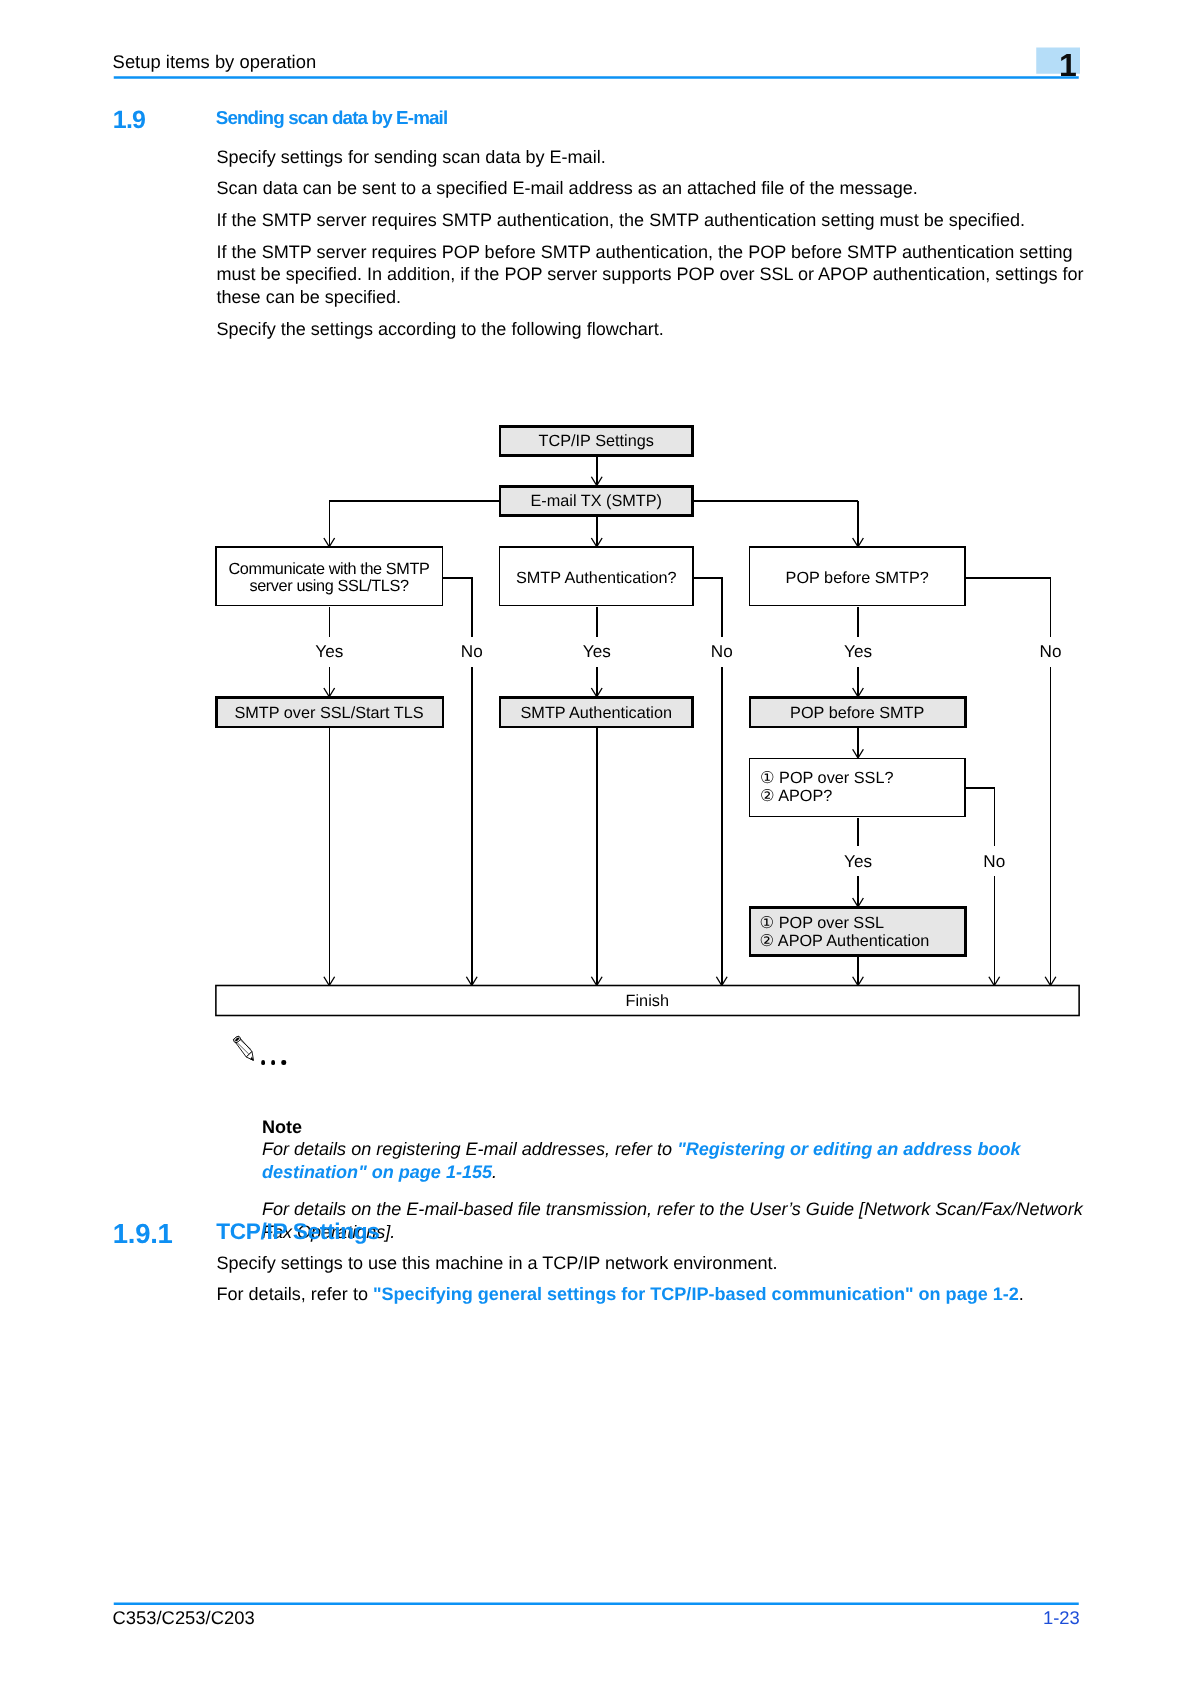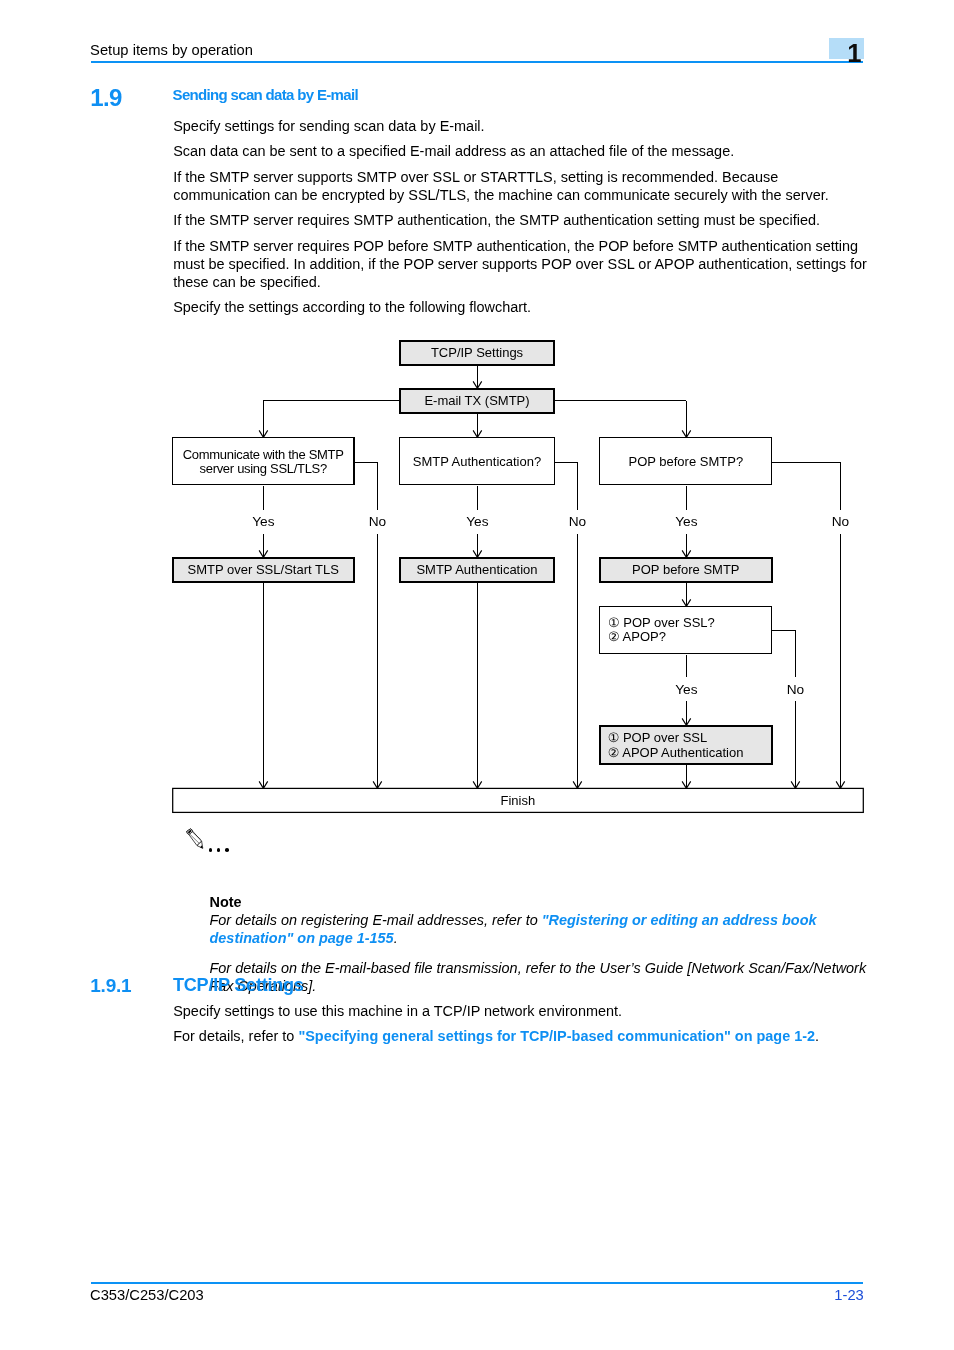--- a/index.html
+++ b/index.html
@@ -7,29 +7,29 @@
   .page{position:relative;width:876px;height:1350px;overflow:hidden;background:#fff;}
   .abs{position:absolute;}
 
   
   #running-title{left:90.1px;top:43.2px;font-size:14.72px;line-height:1;color:#000;}
   #header-rule{left:91px;top:61.4px;width:772.4px;height:1.9px;background:#0c92f5;}
   #chapter-box{left:829.1px;top:37.9px;width:34.9px;height:21.6px;background:#b5ddf8;}
   #chapter-num{left:800px;top:41.1px;width:61.4px;text-align:right;font-size:25.6px;font-weight:bold;color:#0d0d0d;line-height:1;}
 
   
-  #sec-num{left:90.3px;top:85.7px;font-size:24px;font-weight:bold;color:#0e8ff3;line-height:1;letter-spacing:-0.67px;}
+  #sec-num{left:90.3px;top:85.7px;font-size:20px;font-weight:bold;color:#0e8ff3;line-height:1;letter-spacing:-0.67px;}
   #sec-title{left:172.6px;top:86.5px;font-size:15px;font-weight:bold;color:#0e8ff3;line-height:1;letter-spacing:-0.67px;}
 
   
   .body-col{left:173.2px;width:699px;font-size:14.45px;line-height:18px;color:#000;}
   .para{margin:0 0 7.4px 0;}
 
   
-  #sub-num{left:90.3px;top:976.4px;font-size:19px;font-weight:bold;color:#0e8ff3;line-height:1;letter-spacing:-0.25px;text-align:center;}
+  #sub-num{left:90.3px;top:976.4px;font-size:22px;font-weight:bold;color:#0e8ff3;line-height:1;letter-spacing:-0.25px;text-align:center;}
   #sub-title{left:173px;top:976.4px;font-size:18.1px;font-weight:bold;color:#0e8ff3;line-height:1;letter-spacing:-0.25px;}
   .lnk2{color:#0e8ff3;font-weight:bold;}
 
   
   #pencil-icon{left:186.1px;top:828.1px;}
   #note-dots{left:208.6px;top:848.3px;width:40px;height:4px;}
   #note-dots span{position:absolute;top:0;width:3.6px;height:3.6px;border-radius:50%;background:#000;}
   #note-dots span:nth-child(1){left:0;}
   #note-dots span:nth-child(2){left:8.3px;}
   #note-dots span:nth-child(3){left:16.6px;}
@@ -56,21 +56,20 @@
   <div class="abs" id="header-rule"></div>
   <div class="abs" id="chapter-box"></div>
   <div class="abs" id="chapter-num">1</div>
 
   <div class="abs" id="sec-num">1.9</div>
   <div class="abs" id="sec-title">Sending scan data by E-mail</div>
 
   <div class="abs body-col" id="body-block" style="top:117px;">
     <p class="para">Specify settings for sending scan data by E-mail.</p>
     <p class="para">Scan data can be sent to a specified E-mail address as an attached file of the message.</p>
-    <p class="para">If the SMTP server supports SMTP over SSL or STARTTLS, setting is recommended. Because communication can be encrypted by SSL/TLS, the machine can communicate securely with the server.</p>
     <p class="para">If the SMTP server requires SMTP authentication, the SMTP authentication setting must be specified.</p>
     <p class="para">If the SMTP server requires POP before SMTP authentication, the POP before SMTP authentication setting must be specified. In addition, if the POP server supports POP over SSL or APOP authentication, settings for these can be specified.</p>
     <p class="para">Specify the settings according to the following flowchart.</p>
   </div>
 
   <svg class="abs" id="flow" width="954" height="1350" viewBox="0 0 954 1350">
     <g id="flow-lines" fill="none" stroke="#000" stroke-width="1.2" shape-rendering="crispEdges">
 
       <path d="M477.4 365.5 L477.4 387.5"></path>
 

